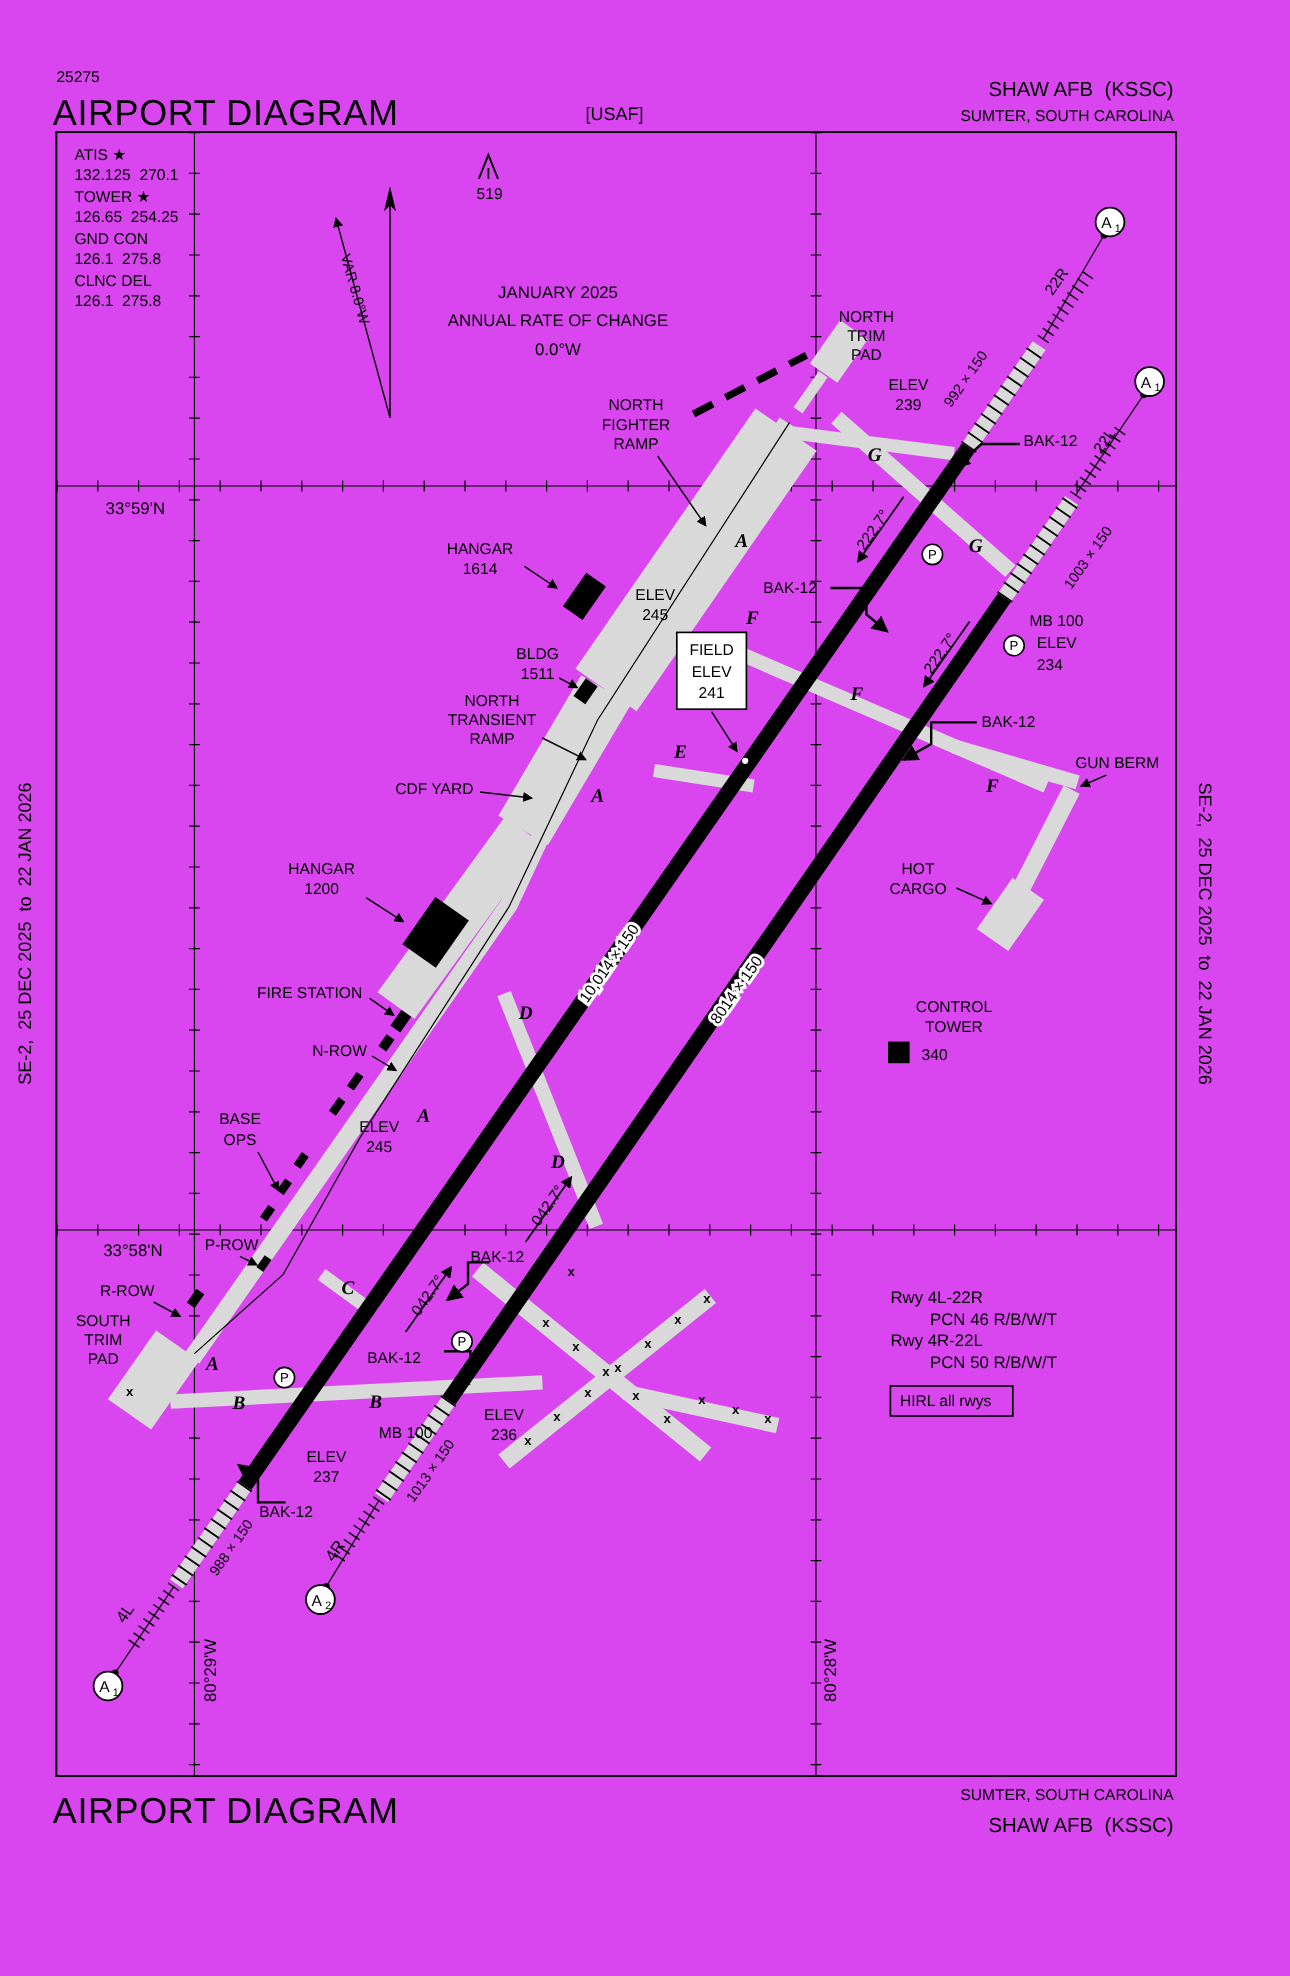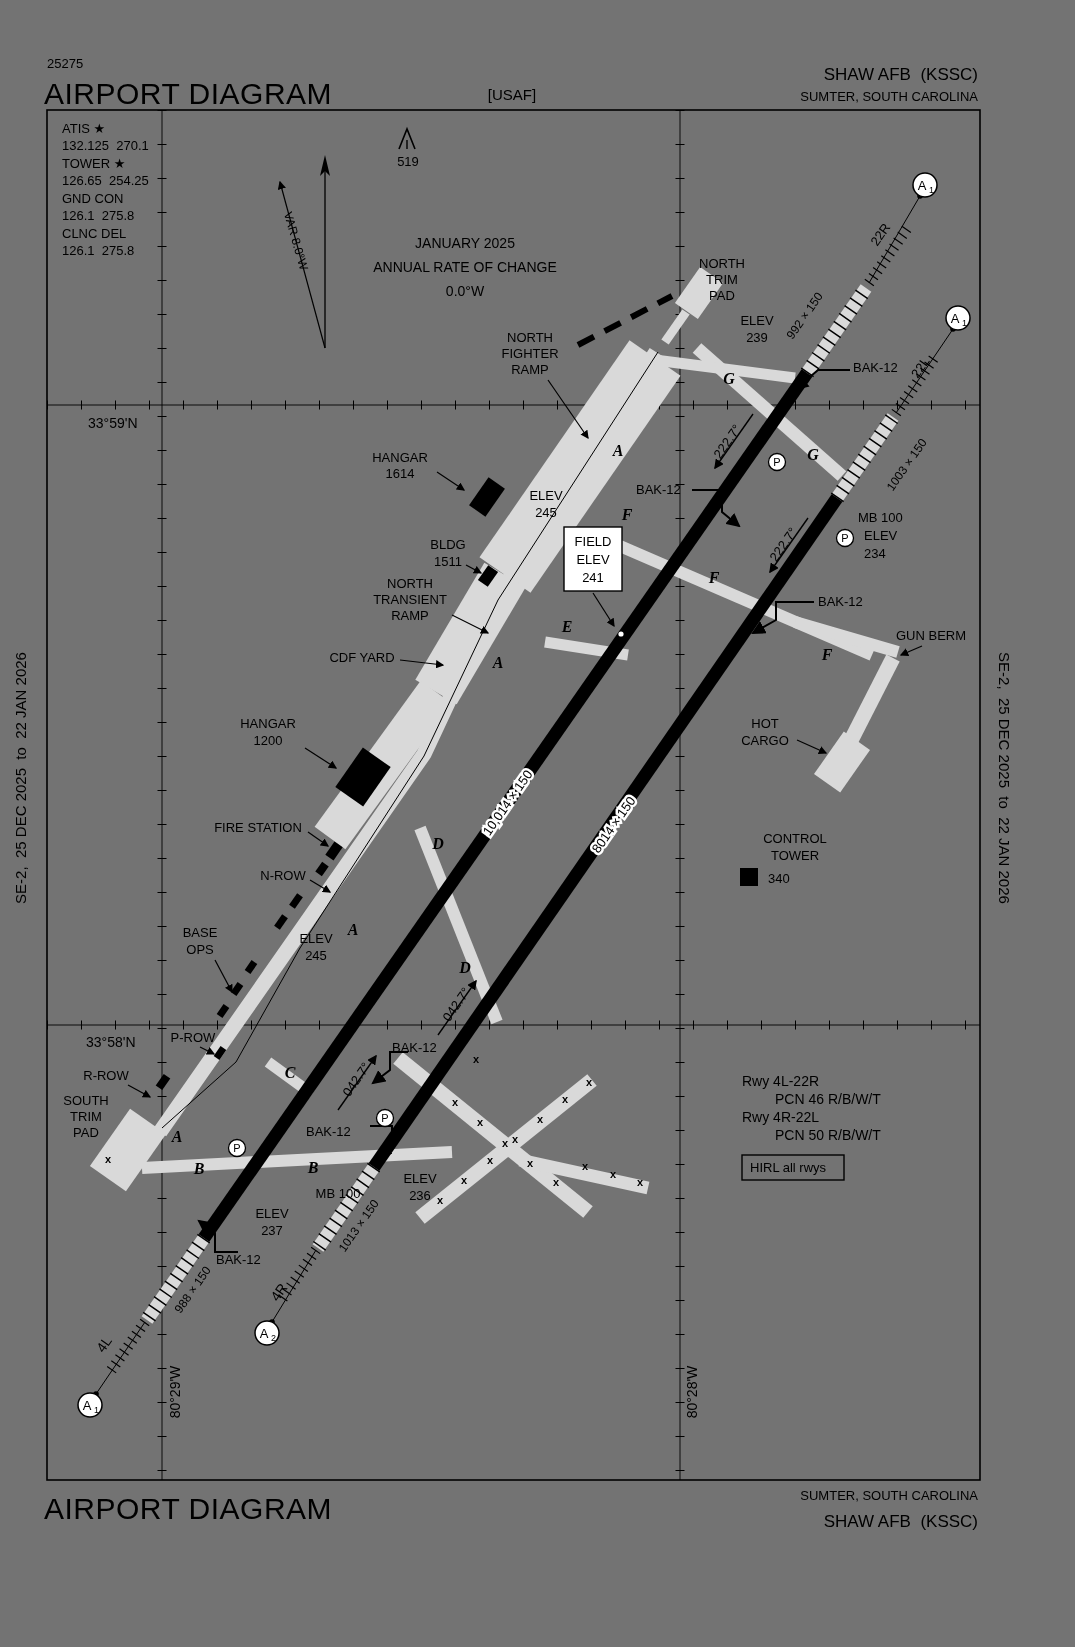--- a/index.html
+++ b/index.html
@@ -1,16 +1,16 @@
 <!DOCTYPE html>
 <html><head>
 <meta charset="utf-8">
 <style>
   html,body{margin:0;padding:0;background:#fff;}
-  .page{position:relative;width:1075px;height:1647px;background:#737373;overflow:hidden;}
+  .page{position:relative;width:1075px;height:1647px;background:#d946ef;overflow:hidden;}
   svg{position:absolute;left:0;top:0;}
   svg text{font-family:"Liberation Sans","DejaVu Sans",sans-serif;fill:#000;white-space:pre;}
   .f9{font-size:9px}.f11{font-size:11px}.f12{font-size:12px}.f13{font-size:13px}
   .f14{font-size:14px}.f15{font-size:15px}.f17{font-size:17px}.f30{font-size:30px;letter-spacing:.5px}
   .mid{text-anchor:middle}.end{text-anchor:end}
   .tw{font-family:"Liberation Serif","DejaVu Serif",serif;font-style:italic;font-weight:bold;font-size:16px;text-anchor:middle}
   .xm{font-size:11px;text-anchor:middle;font-weight:bold}
   .ln{stroke:#000;fill:none}
   .pav{stroke:#d9d9d9;fill:none}
   .pavf{fill:#d9d9d9;stroke:none}

